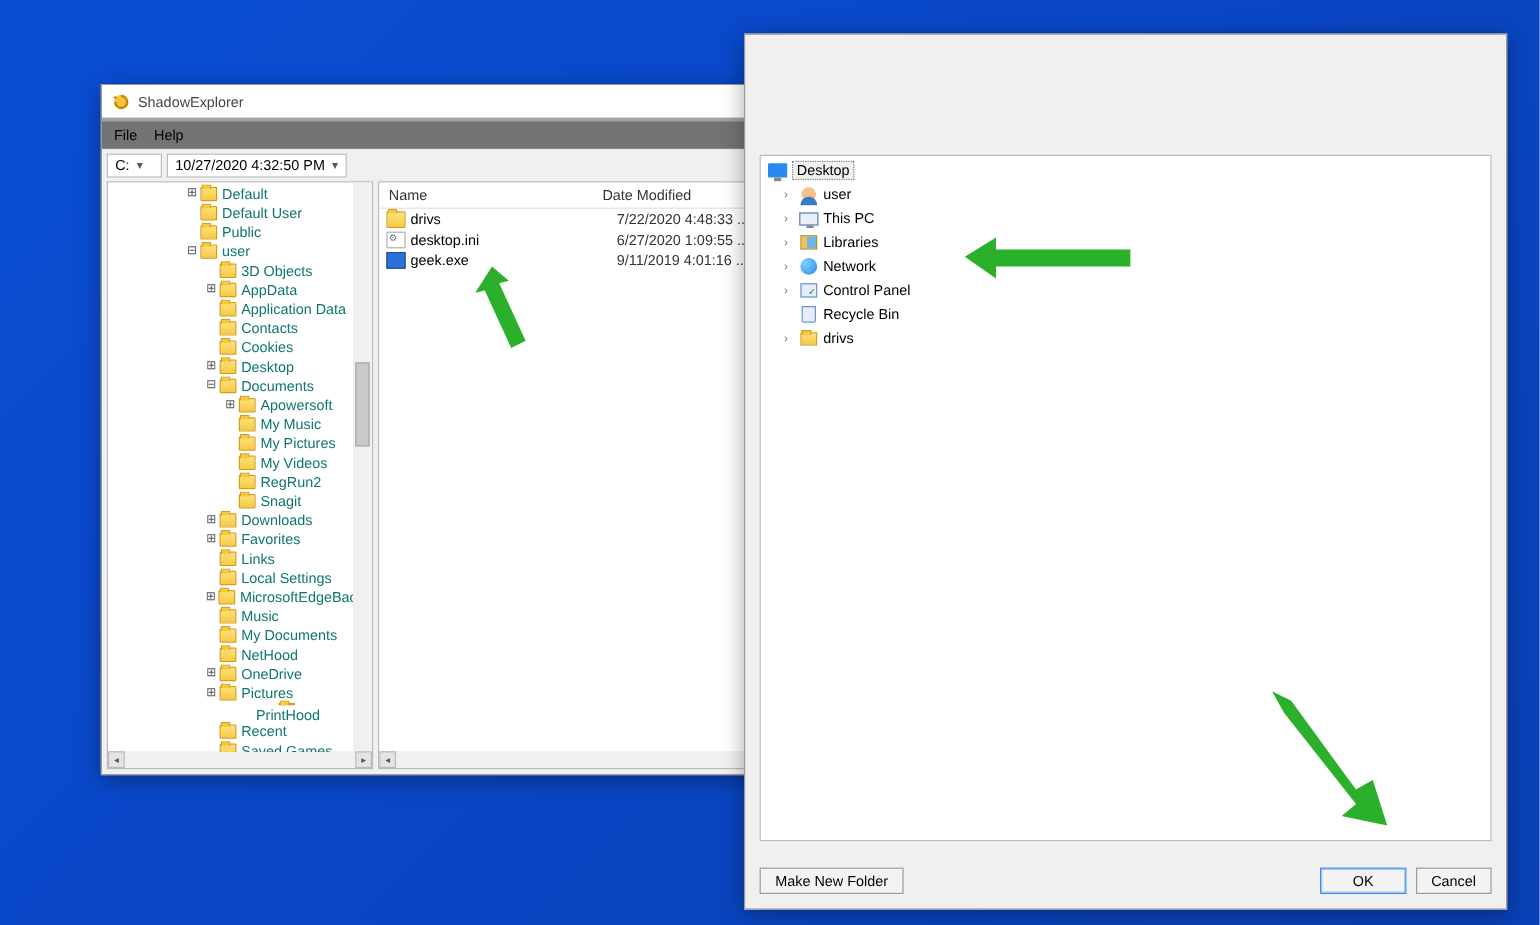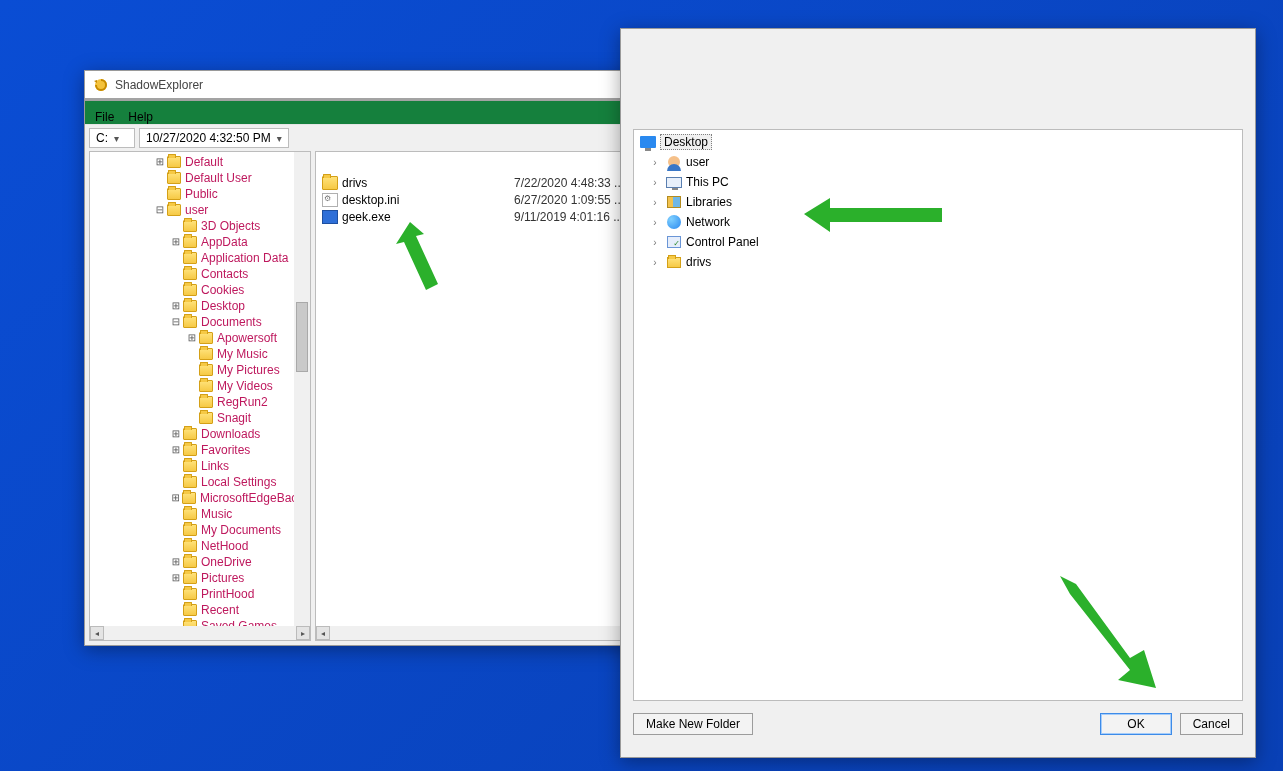--- a/index.html
+++ b/index.html
@@ -35,24 +35,24 @@
     border-bottom: 3px solid #a3a3a3;
   }
   .titlebar .app-icon {
     width: 16px; height: 16px; margin-right: 6px;
     display: inline-block;
   }
   .titlebar .title { color: #444; }
   .menubar {
     height: 24px;
     display: flex;
-    align-items: flex-end;
+    align-items: center;
     gap: 14px;
     padding: 0 10px;
-    background: #15803d;
+    background: #737373;
     border-bottom: 1px solid #e5e5e5;
   }
   .menubar span { cursor: default; }
   .toolbar {
     height: 26px;
     display: flex;
     align-items: center;
     padding: 2px 4px;
     background: #f0f0f0;
     gap: 4px;
@@ -113,21 +113,21 @@
     display: inline-block;
     position: relative;
   }
   .folder-ic::before{
     content:"";
     position:absolute; top:-3px; left:0;
     width:6px; height:3px;
     background:#f6c945; border:1px solid #d4a017; border-bottom:none;
     border-radius:1px 1px 0 0;
   }
-  .tree .lbl { color: #be185d; }
+  .tree .lbl { color: #0f766e; }
   .tree-scroll-v {
     position:absolute; top:0; right:0; bottom:14px; width:16px;
     background:#f0f0f0;
   }
   .tree-scroll-v .thumb{
     position:absolute; left:2px; right:2px; top:150px; height:70px;
     background:#c9c9c9; border:1px solid #a9a9a9;
   }
   .h-scroll{
     position:absolute; bottom:0; left:0; right:0; height:14px;
@@ -195,21 +195,21 @@
   .ic-lib{width:14px;height:12px;background:linear-gradient(90deg,#f2c24e 40%,#6eb7e8 40%);border:1px solid #b38b1f;}
   .ic-net{width:14px;height:14px;border-radius:50%;background:radial-gradient(circle at 30% 30%,#7fd0ff,#2a89ef);}
   .ic-cpl{width:14px;height:12px;background:#e6eefb;border:1px solid #6a95d6;position:relative;}
   .ic-cpl::after{content:"✓";font-size:8px;position:absolute;right:0;bottom:-1px;color:#2a8a2a;}
   .ic-bin{width:12px;height:14px;border:1px solid #6a95d6;border-radius:0 0 2px 2px;background:#e6eefb;}
   .ic-drivs{width:14px;height:11px;background:linear-gradient(#ffe27a,#f6c945);border:1px solid #d4a017;position:relative;}
   .ic-drivs::before{content:"";position:absolute;top:-3px;left:0;width:6px;height:3px;background:#f6c945;border:1px solid #d4a017;border-bottom:none;}
 
   .dlg-buttons{
     position:absolute; left:12px; right:12px; bottom:12px; height:32px;
-    display:flex; align-items:flex-start;
+    display:flex; align-items:flex-end;
   }
   .btn{
     height:22px; border:1px solid #9c9c9c; background:#f3f3f3;
     font-size:12px; padding:0 12px; display:inline-flex; align-items:center;
   }
   .btn.primary{border:1px solid #3d8be8; box-shadow:inset 0 0 0 1px #a5cdfb; padding:0 26px;}
   .spacer{flex:1;}
 
   
   .arrow-ann{
@@ -378,21 +378,21 @@
           <div class="tree-row" style="padding-left: 78px;">
             <span class="exp">⊞</span>
             <span class="folder-ic"></span>
             <span class="lbl">OneDrive</span>
           </div>
           <div class="tree-row" style="padding-left: 78px;">
             <span class="exp">⊞</span>
             <span class="folder-ic"></span>
             <span class="lbl">Pictures</span>
           </div>
-          <div class="tree-row" style="padding-left: 78px;">
+          <div class="tree-row" style="padding-left: 78px; flex-direction: column;">
             <span class="exp"></span>
             <span class="folder-ic"></span>
             <span class="lbl">PrintHood</span>
           </div>
           <div class="tree-row" style="padding-left: 78px;">
             <span class="exp"></span>
             <span class="folder-ic"></span>
             <span class="lbl">Recent</span>
           </div>
           <div class="tree-row" style="padding-left: 78px;">
@@ -404,20 +404,24 @@
       <div class="tree-scroll-v">
           <div class="thumb"></div>
         </div>
       <div class="h-scroll">
         <div class="arrow">◂</div>
         <div class="track"></div>
         <div class="arrow">▸</div>
       </div>
     </div>
     <div id="pane-list" class="pane">
+      <div class="list-header">
+        <div class="col col-name">Name</div>
+        <div class="col col-date">Date Modified</div>
+      </div>
       <div class="list-body" id="se-list">
           <div class="list-row">
             <span class="ic ic-folder"></span>
             <span class="name">drivs</span>
             <span class="date">7/22/2020 4:48:33 ...</span>
           </div>
           <div class="list-row">
             <span class="ic ic-ini"></span>
             <span class="name">desktop.ini</span>
             <span class="date">6/27/2020 1:09:55 ...</span>
@@ -472,20 +476,27 @@
           <span class="ic-net"></span>
         </span>
         <span class="lbl">Network</span>
       </div>
       <div class="ftree-row" style="padding-left: 12px;">
         <span class="chv">›</span>
         <span class="ic">
           <span class="ic-cpl"></span>
         </span>
         <span class="lbl">Control Panel</span>
+      </div>
+      <div class="ftree-row" style="padding-left: 12px;">
+        <span class="chv"></span>
+        <span class="ic">
+          <span class="ic-bin"></span>
+        </span>
+        <span class="lbl">Recycle Bin</span>
       </div>
       <div class="ftree-row" style="padding-left: 12px;">
         <span class="chv">›</span>
         <span class="ic">
           <span class="ic-drivs"></span>
         </span>
         <span class="lbl">drivs</span>
       </div>
     </div>
   <div class="dlg-buttons">

